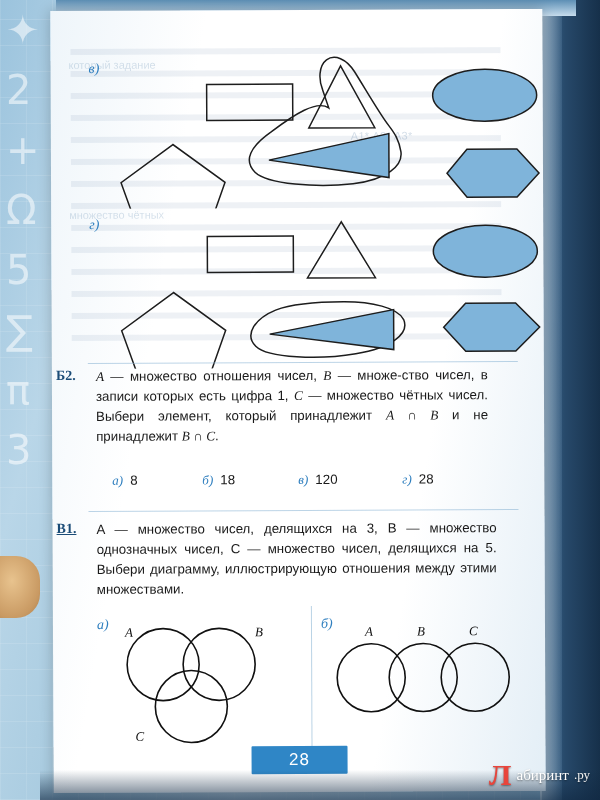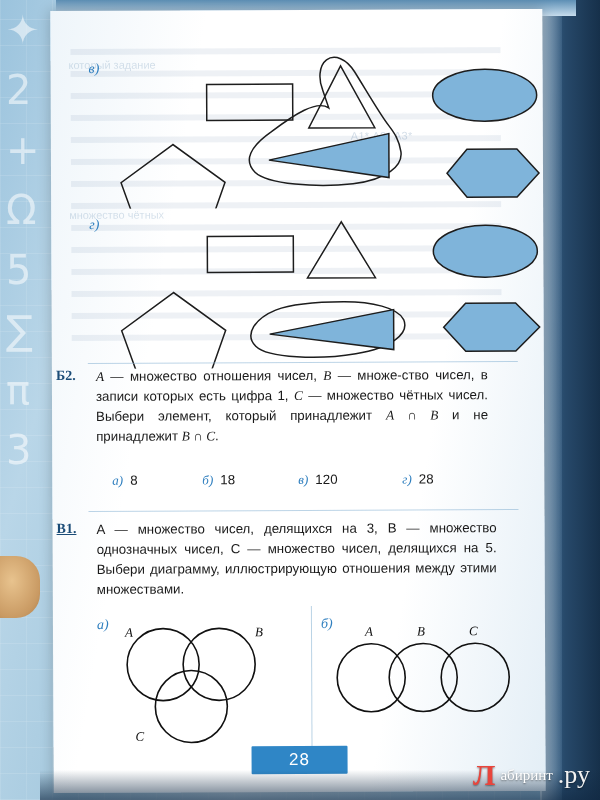--- a/index.html
+++ b/index.html
@@ -209,21 +209,21 @@
     font-family: "Liberation Serif", serif;
     text-shadow: 0 1px 2px rgba(0,0,0,.45);
   }
   .wm-л {
     font-size: 30px;
     color: #e8453c;
     font-weight: bold;
     line-height: 1;
   }
   .wm-text { font-size: 15px; }
-  .wm-ru { font-size: 26px; color: #f2f2f2; text-align: right; }
+  .wm-ru { font-size: 13px; color: #f2f2f2; text-align: right; }
 
   .sep-line {
     position: absolute;
     background: #8fb8d6;
     height: 1px;
     opacity: .6;
   }
   .vsep {
     position: absolute;
     background: #9cc0da;

